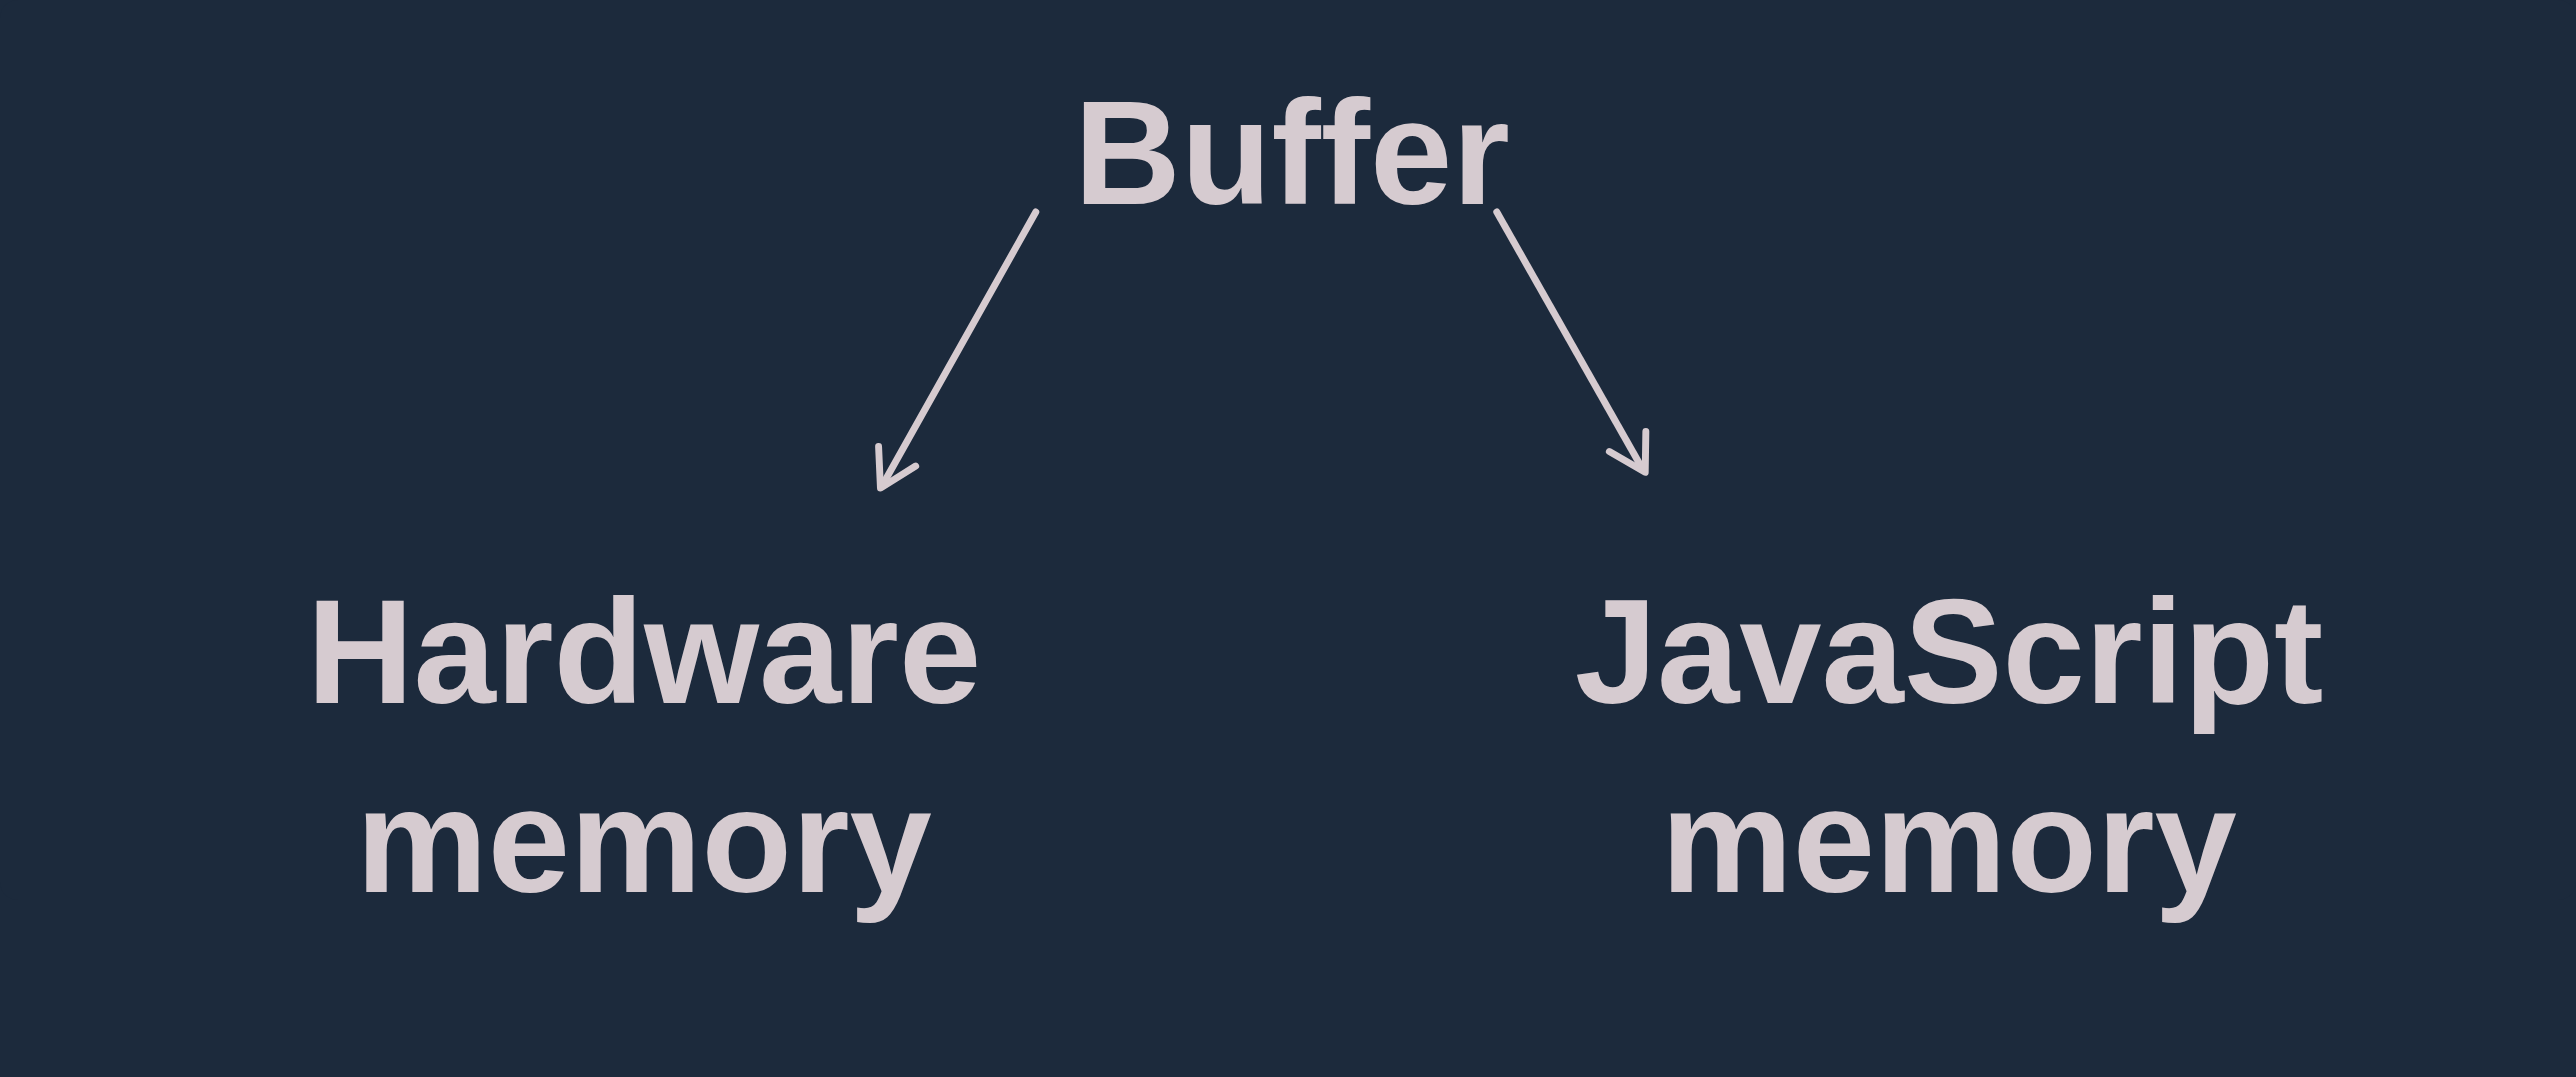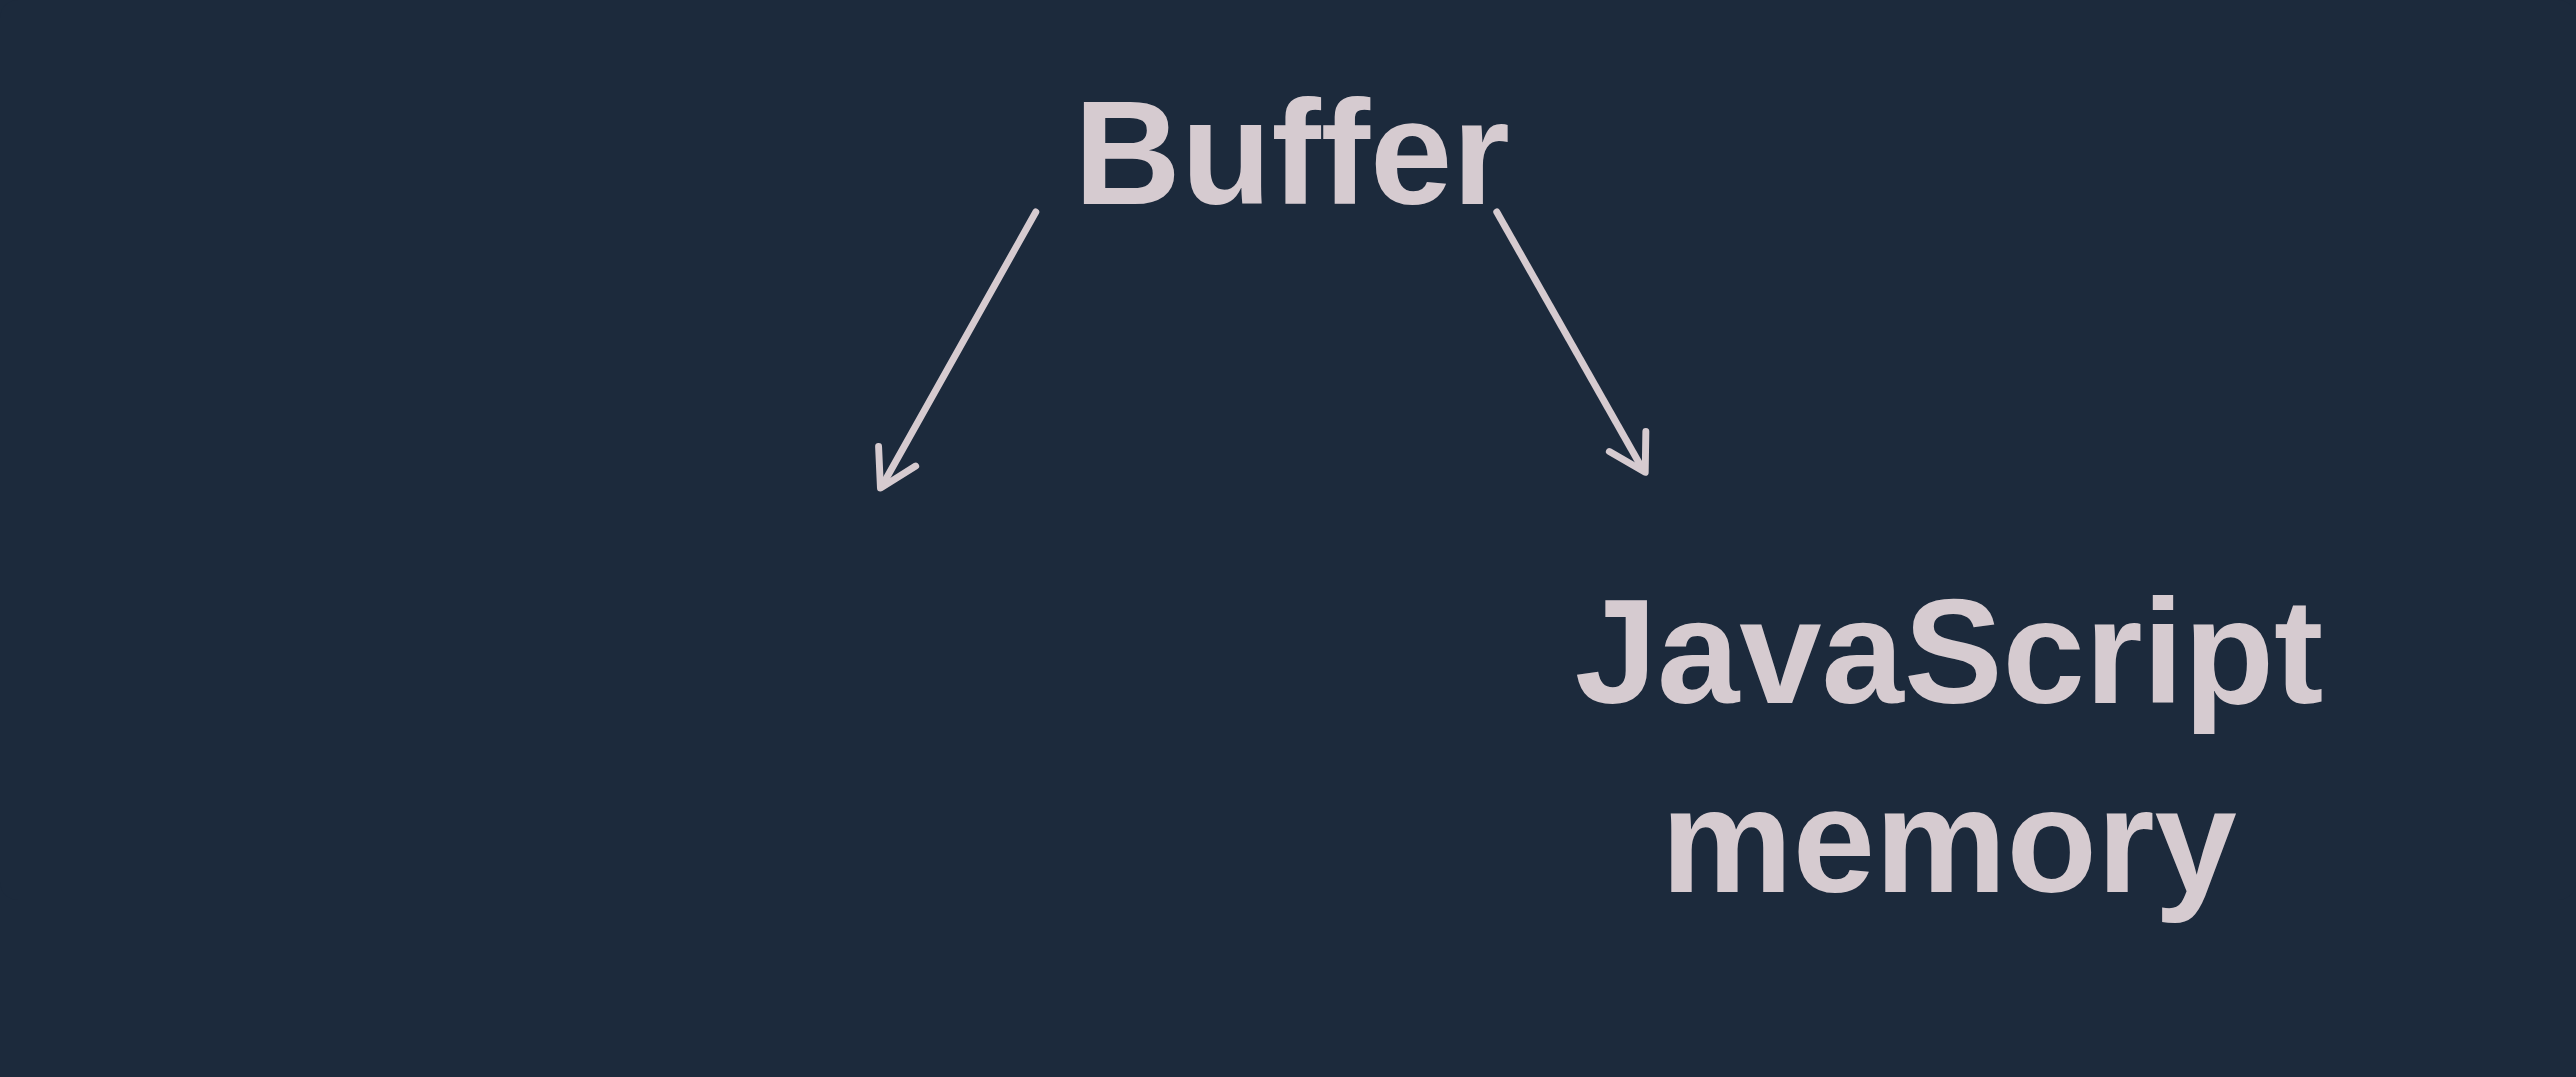--- a/index.html
+++ b/index.html
@@ -73,17 +73,18 @@
     <g>
       <line class="stroke" x1="1647" y1="337" x2="1404" y2="770"></line>
       <polyline class="stroke" points="1397,710 1400,776 1456,741"></polyline>
     </g>
     <g>
       <line class="stroke" x1="2380" y1="337" x2="2612" y2="746"></line>
       <polyline class="stroke" points="2617,686 2616,751 2559,718"></polyline>
     </g>
   </svg>
 
+  <div class="node node-leaf node-leaf-left">Hardware memory</div>
 
   <div class="node node-leaf node-leaf-right">JavaScript memory</div>
 
 </div>
 
 
 </body></html>

